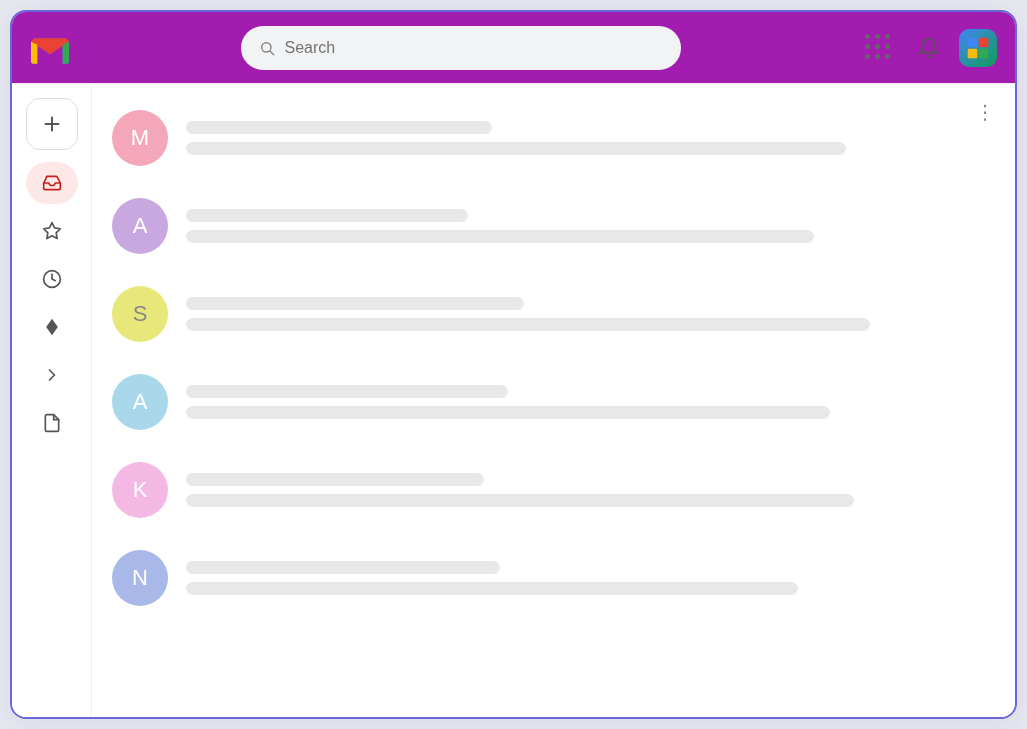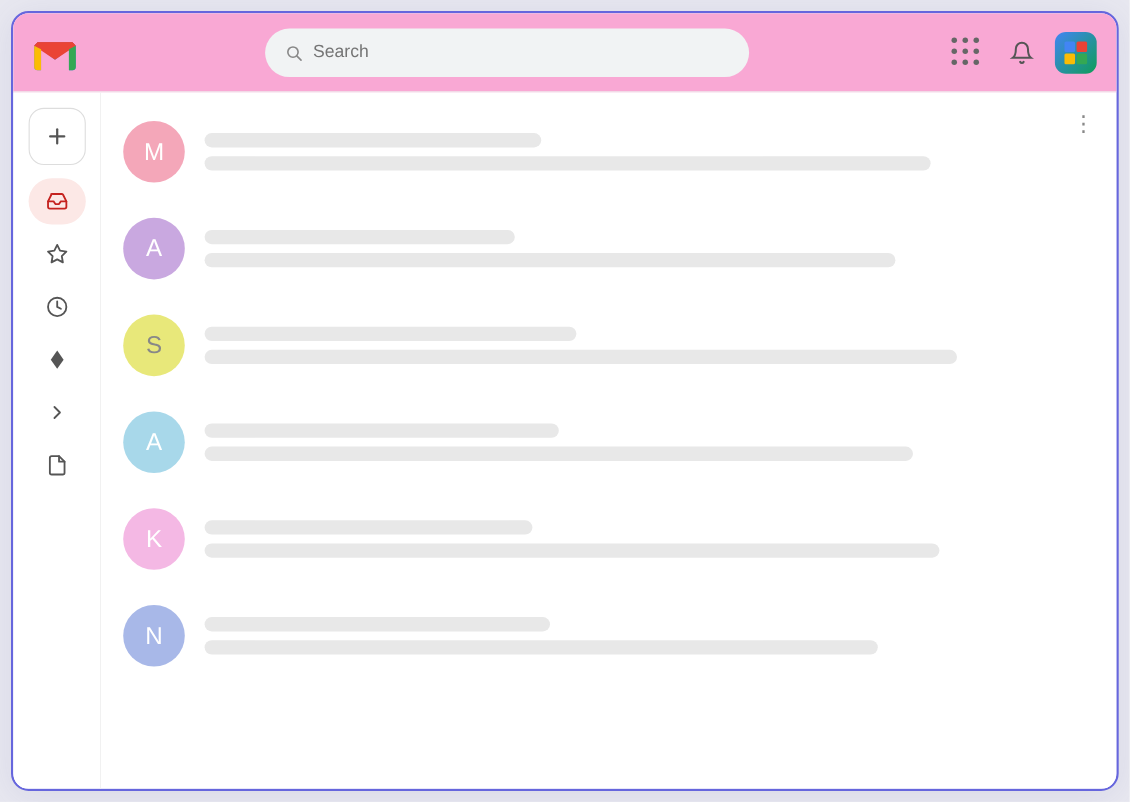--- a/index.html
+++ b/index.html
@@ -18,21 +18,21 @@
       border-radius: 16px;
       border: 2px solid #6666dd;
       overflow: hidden;
       display: flex;
       flex-direction: column;
       box-shadow: 0 4px 32px rgba(80,80,160,0.10);
     }
     
     .header {
       height: 72px;
-      background: #f9a8d4;
+      background: #a21caf;
       display: flex;
       align-items: center;
       padding: 0 18px;
       gap: 32px;
       border-bottom: 1px solid #f0f0f0;
       flex-shrink: 0;
     }
     .gmail-logo {
       width: 40px;
       height: 40px;

